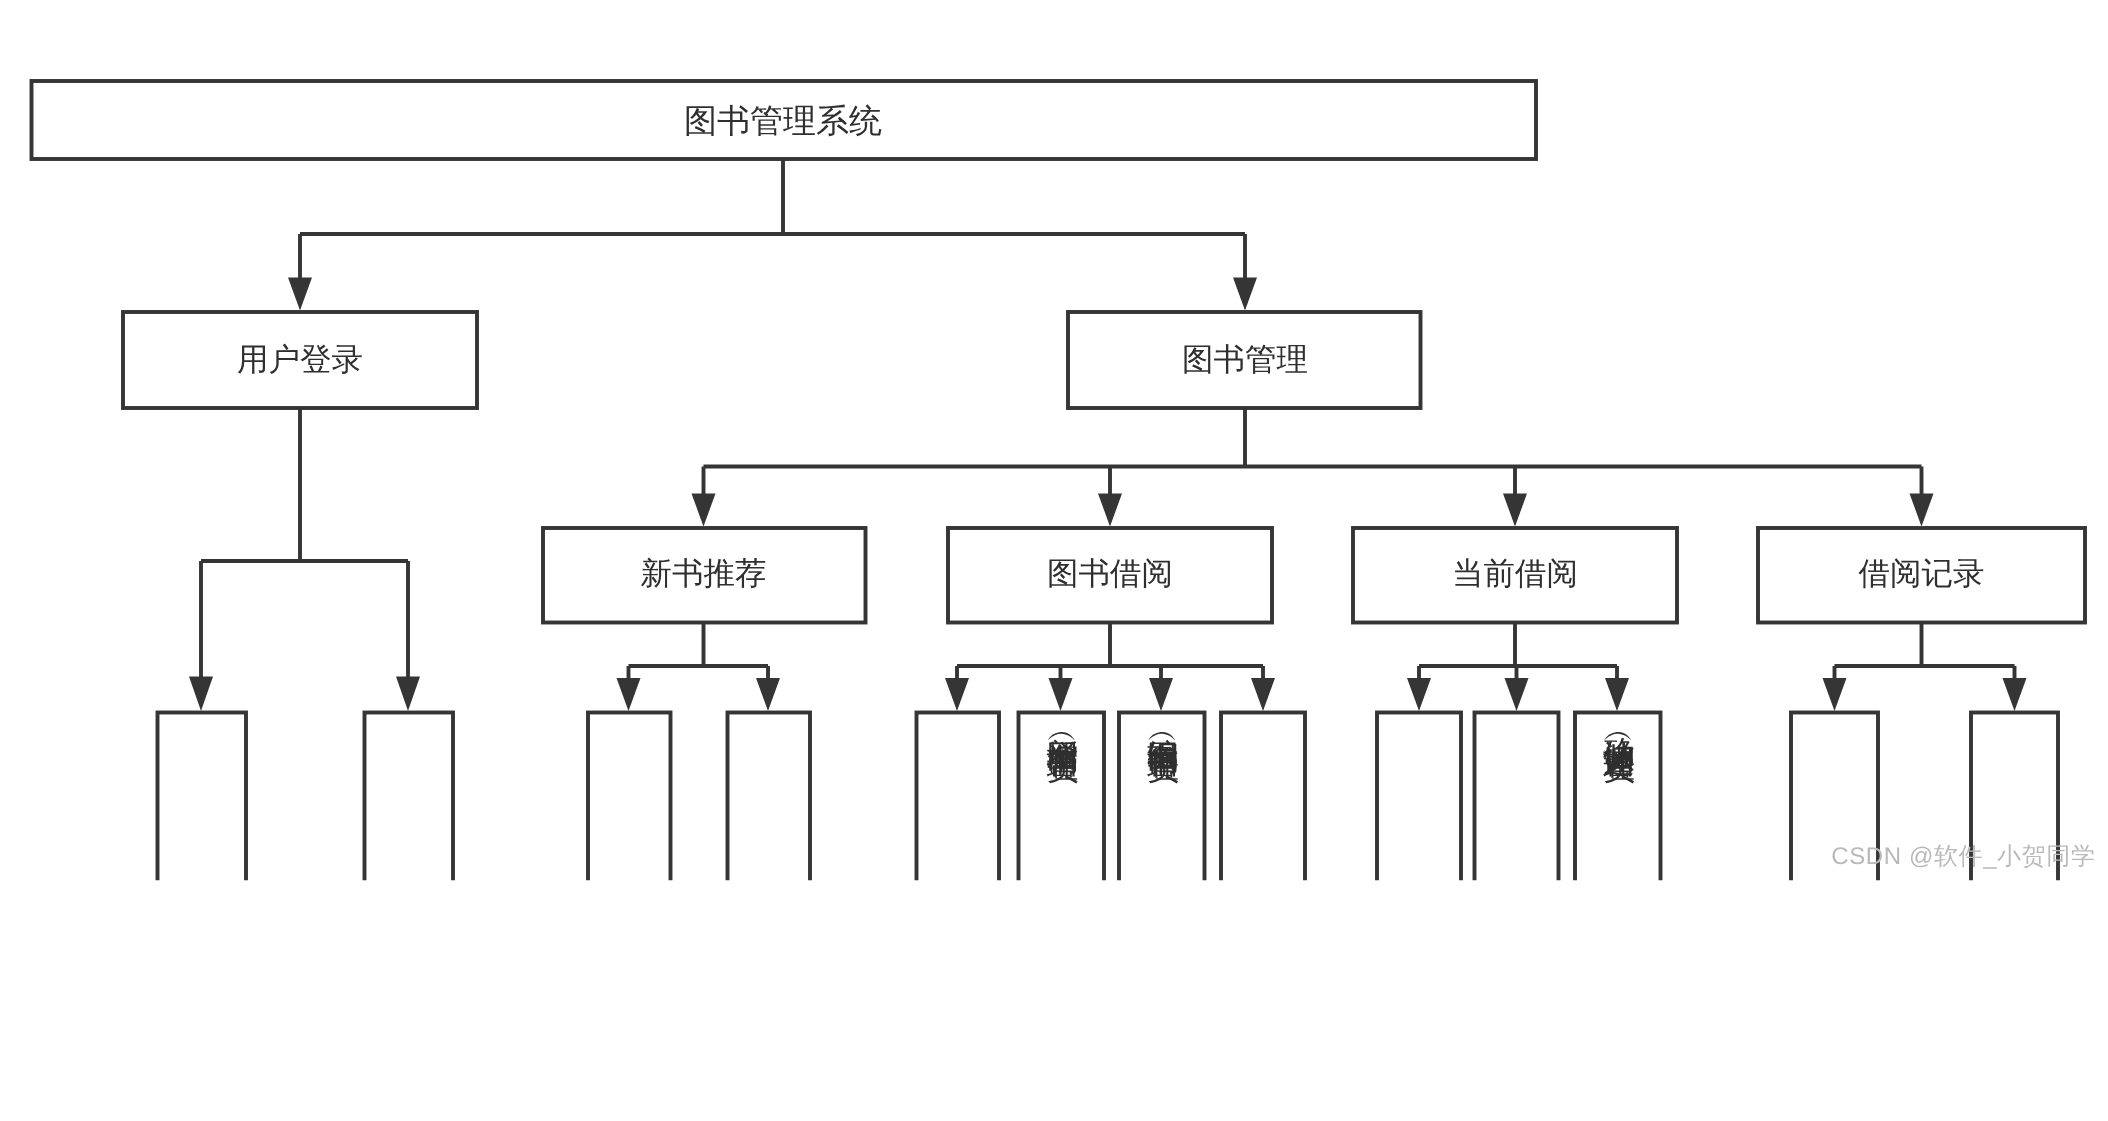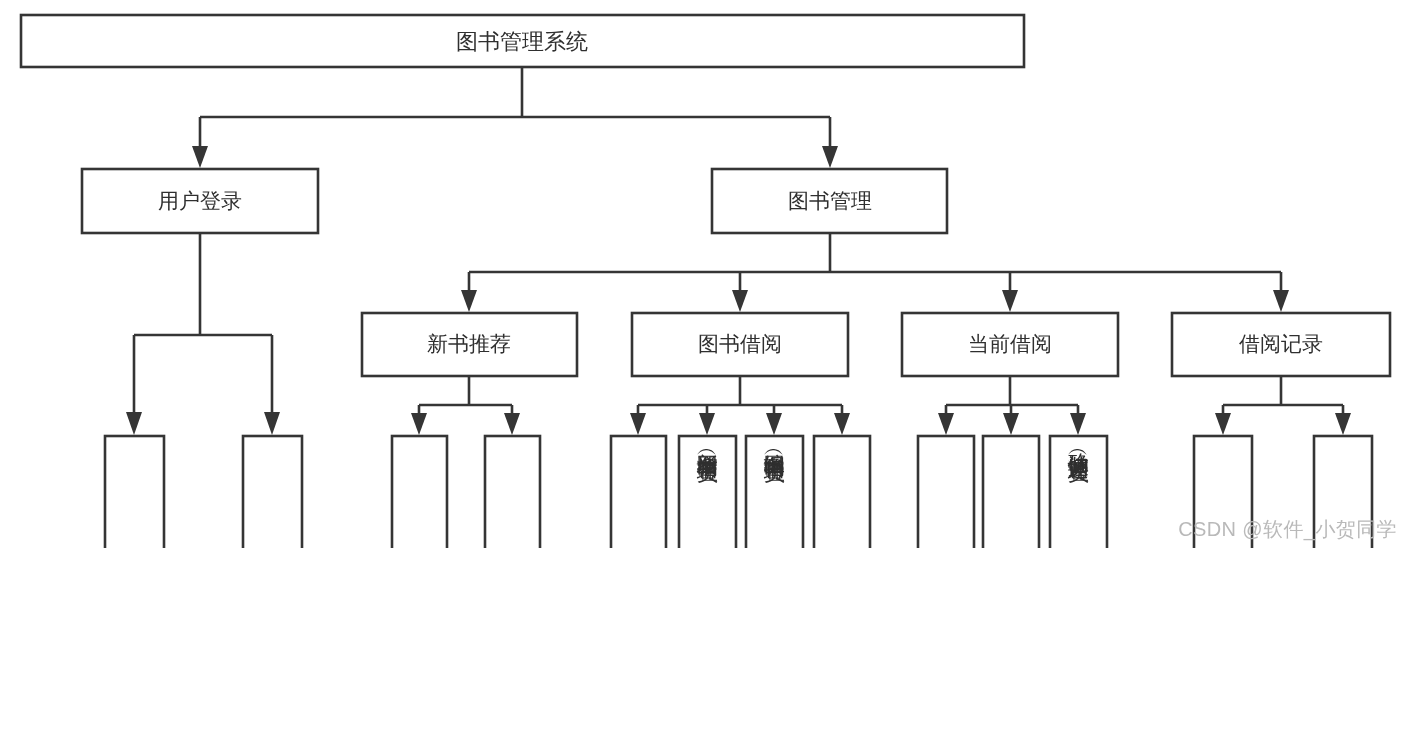--- a/index.html
+++ b/index.html
@@ -9,20 +9,21 @@
   }
   body {
     font-family: "Liberation Sans", "DejaVu Sans", sans-serif;
   }
   #diagram-root {
     position: relative;
     width: 1405px;
     height: 548px;
     background: #ffffff;
     overflow: hidden;
+    margin-top: 39px;
   }
   svg#tree-svg {
     position: absolute;
     left: 0;
     top: 0;
     width: 1405px;
     height: 747px;
     display: block;
   }
   .node-box {
@@ -69,21 +70,21 @@
     line-height: 1.12;
     color: #2f2f2f;
     letter-spacing: 1.5px;
     white-space: nowrap;
   }
   #watermark {
     position: absolute;
     right: 8px;
     bottom: 5px;
     font-family: "Liberation Sans", "DejaVu Sans", sans-serif;
-    font-size: 20px;
+    font-size: 16px;
     color: #b9b9b9;
     letter-spacing: 0.4px;
     white-space: nowrap;
     pointer-events: none;
   }
 </style>
 </head>
 <body>
 
 <div id="diagram-root">

